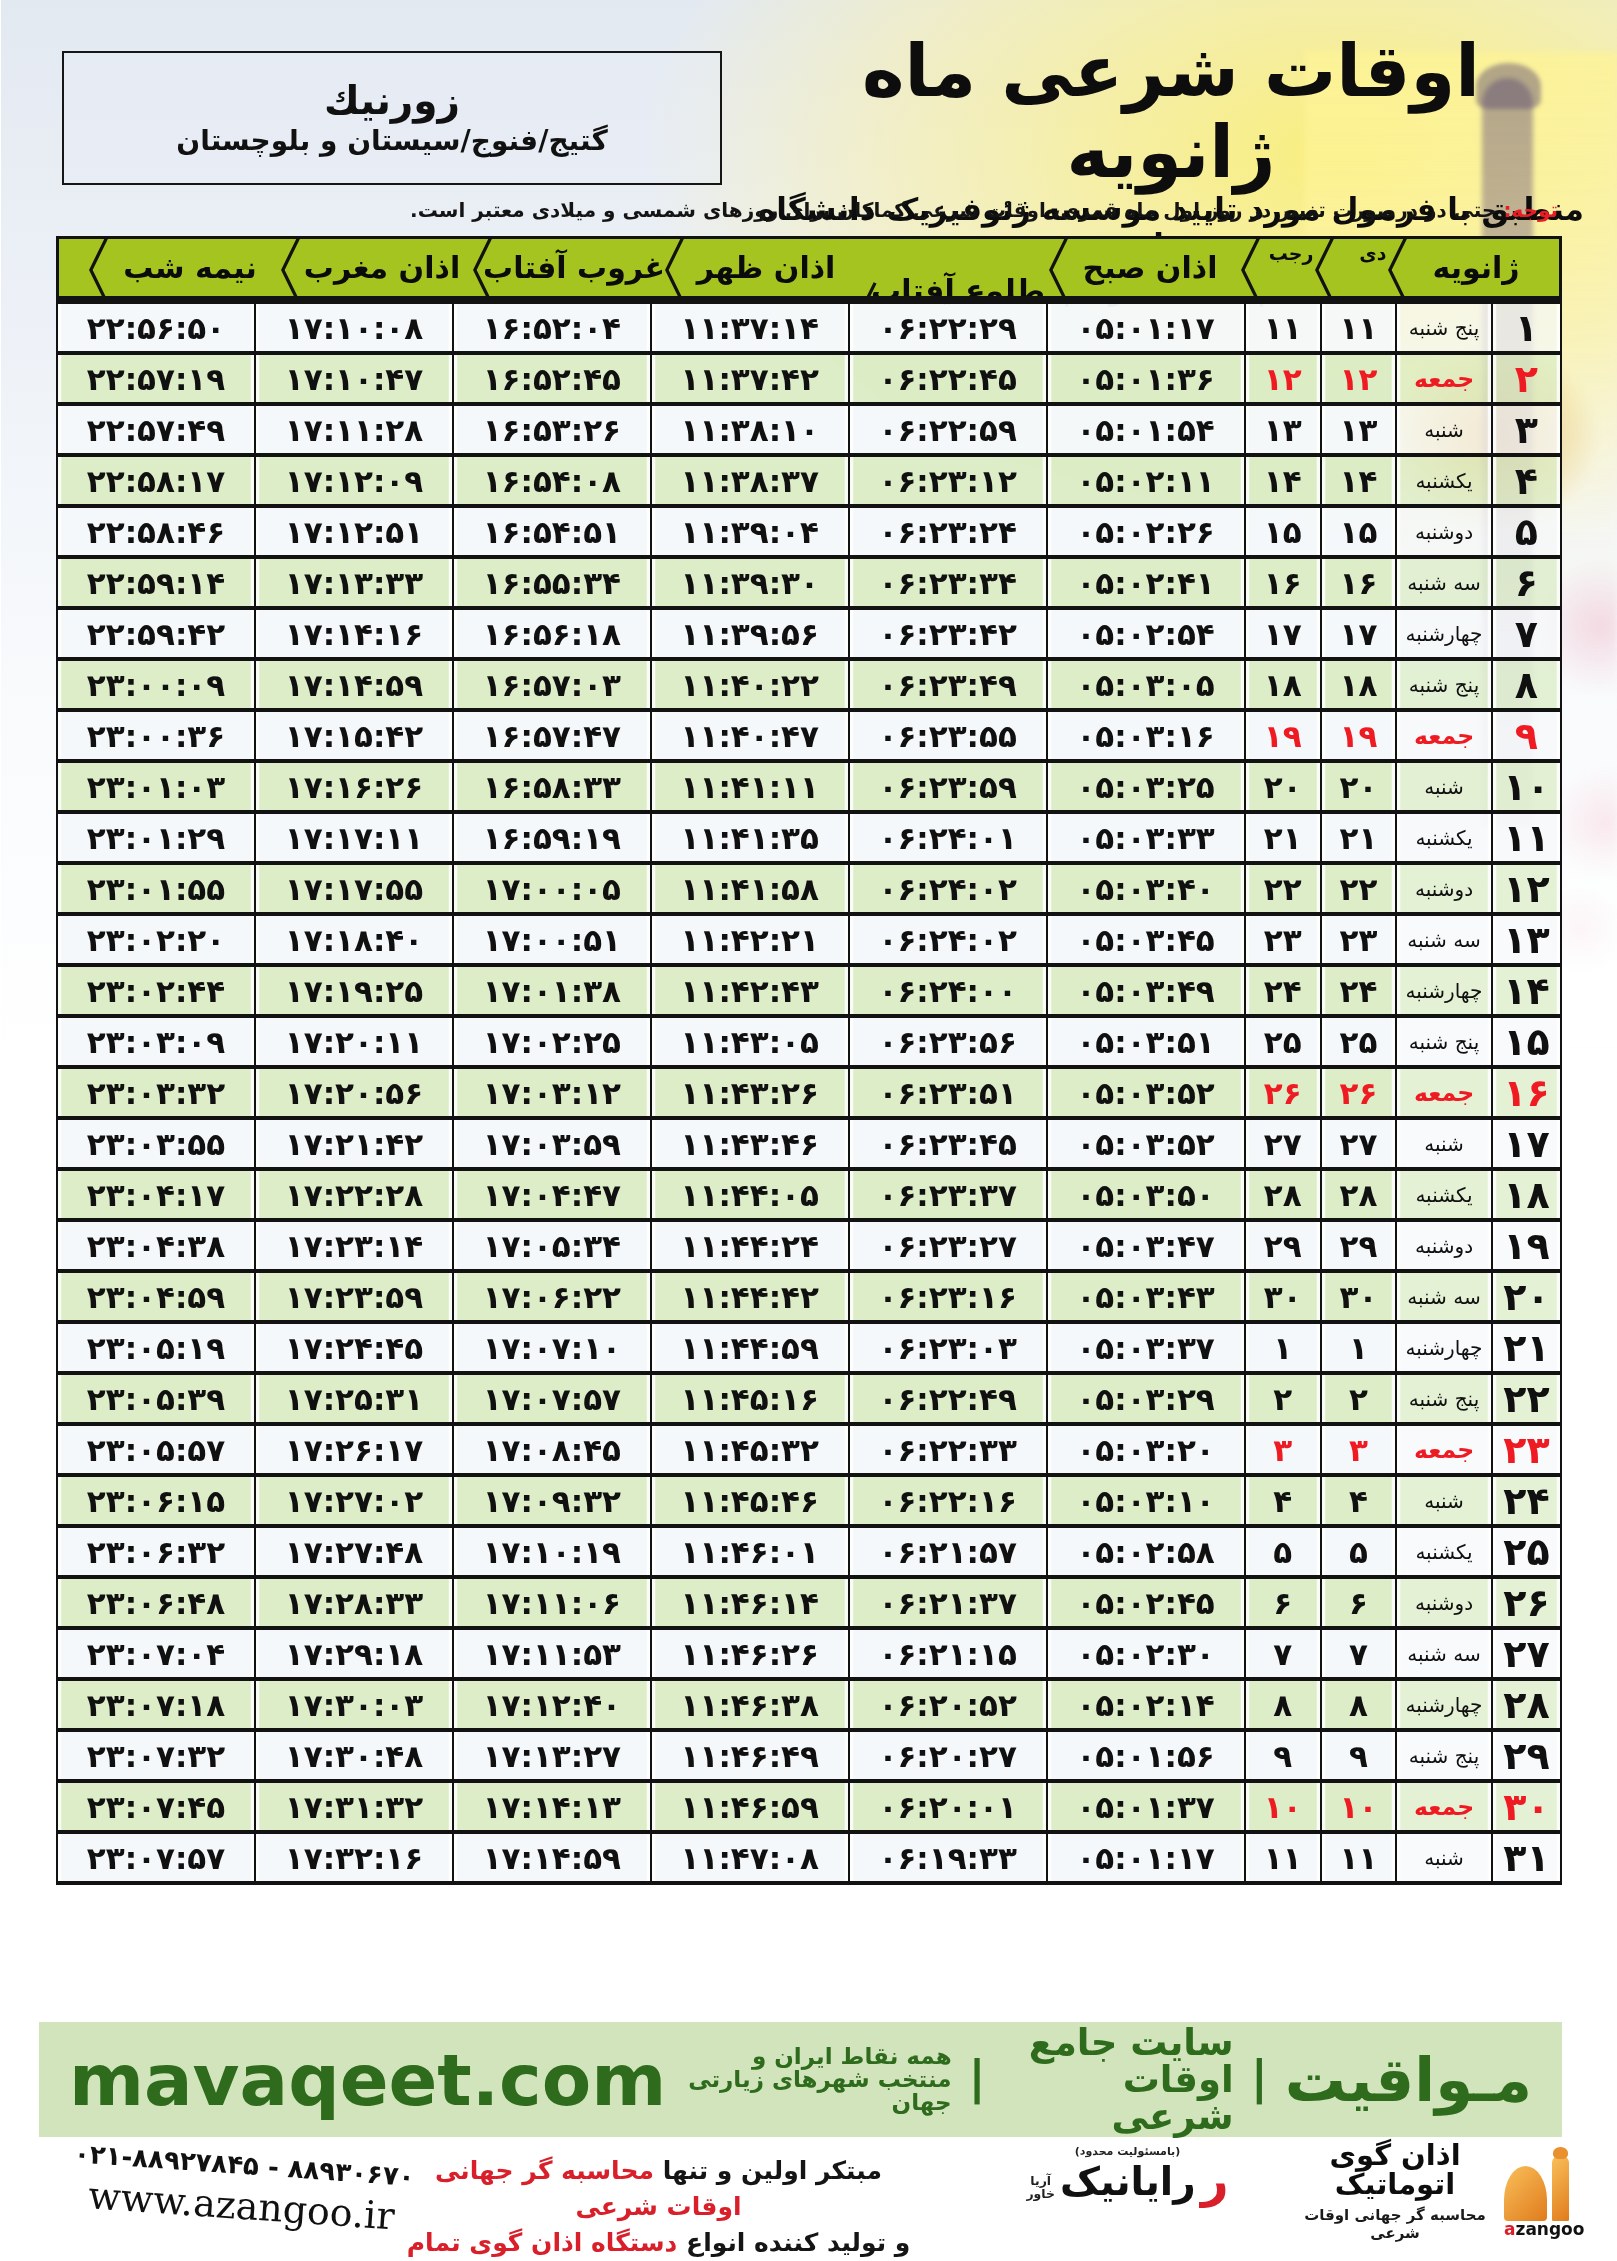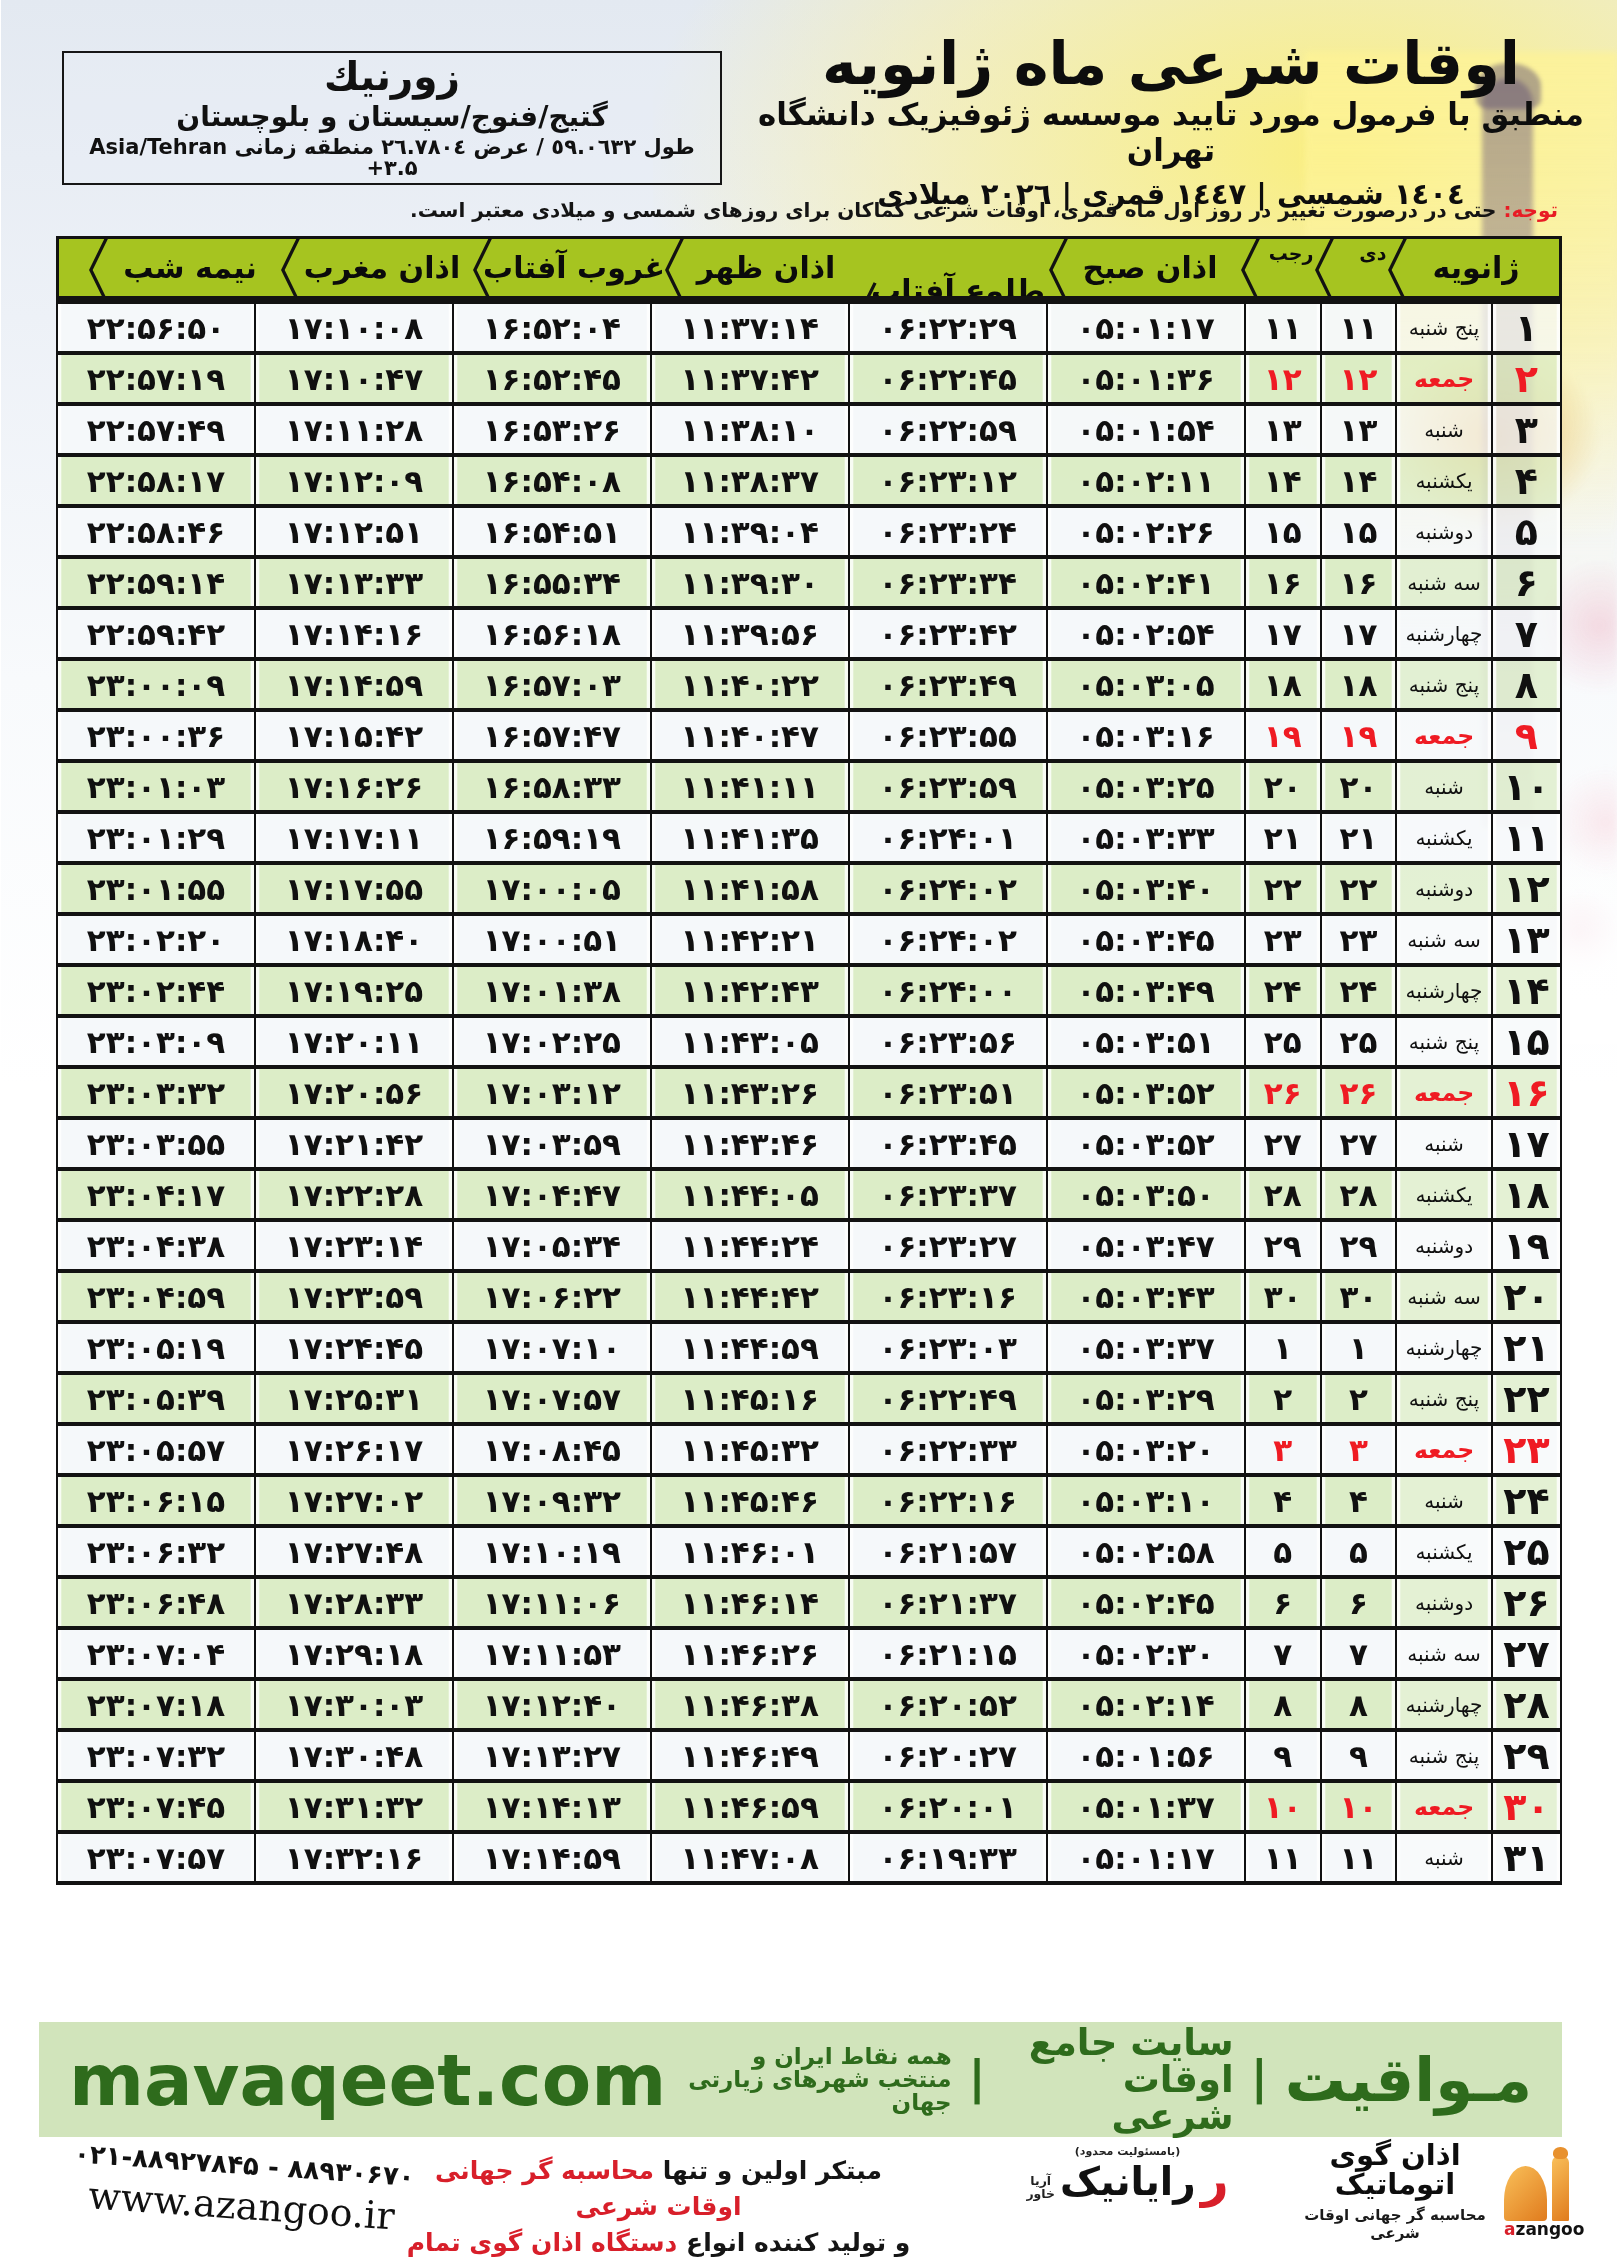--- a/index.html
+++ b/index.html
@@ -29,21 +29,21 @@
   .content { position:relative; z-index:1; }
   
   .city-box { position:absolute; top:51px; left:62px; width:660px; height:134px;
     border:2.6px solid #161616; background:rgba(233,239,247,.35);
     display:flex; flex-direction:column; align-items:center; justify-content:center; gap:6.5px; text-align:center; }
   .city-name   { font-size:39px; font-weight:bold; color:#111; line-height:1; }
   .city-region { font-size:28px; font-weight:bold; color:#111; line-height:1; }
   .city-coords { font-size:21px; font-weight:bold; color:#111; line-height:1; }
   .city-coords .tz { direction:ltr; unicode-bidi:isolate; }
   .title-block { position:absolute; top:31px; left:750px; right:26px; text-align:center; }
-  .main-title  { font-size:59px; font-weight:bold; color:#0d0d0d; line-height:1.12; }
+  .main-title  { font-size:72px; font-weight:bold; color:#0d0d0d; line-height:1.12; }
   .sub-title   { font-size:31px;  font-weight:bold; color:#0d0d0d; margin-top:0; line-height:1.15; }
   .year-line   { font-size:29px;  font-weight:bold; color:#0d0d0d; margin-top:9px; }
   .note-line { position:absolute; top:198px; right:60px; left:62px; text-align:right;
     font-size:20px; font-weight:bold; color:#141414; white-space:nowrap; }
   .note-line .note-label { color:#e81c24; }
   
   .sheet { position:absolute; top:236px; right:56px; width:1506px; }
   .thead { position:relative; height:64px; background:#a6c420; border:3.3px solid #121212; border-bottom-width:4.6px;
     display:flex; align-items:stretch; overflow:hidden; }
   .hseg { position:relative; display:flex; align-items:center; justify-content:center;
@@ -110,24 +110,20 @@
 <div class="shrine"></div>
 <div class="minaret"></div>
 <div class="minaret-cap"></div>
 <div class="shrine-fade"></div>
 
 <div class="content">
 
   <div class="city-box">
     <div class="city-name">زورنيك</div>
     <div class="city-region">گتیج/فنوج/سیستان و بلوچستان</div>
-    <div class="city-coords">
-      <span>طول ٥٩.٠٦٣٢ / عرض ٢٦.٧٨٠٤ منطقه زمانی</span>
-      <span class="tz">Asia/Tehran +۳.۵</span>
-    </div>
   </div>
 
   <div class="title-block">
     <div class="main-title">اوقات شرعی ماه ژانویه</div>
     <div class="sub-title">منطبق با فرمول مورد تایید موسسه ژئوفیزیک دانشگاه تهران</div>
     <div class="year-line">١٤٠٤ شمسی | ١٤٤٧ قمری | ٢٠٢٦ میلادی</div>
   </div>
 
   <div class="note-line">
     <span class="note-label">توجه:</span><span> حتی در درصورت تغییر در روز اول ماه قمری، اوقات شرعی کماکان برای روزهای شمسی و میلادی معتبر است.</span>

